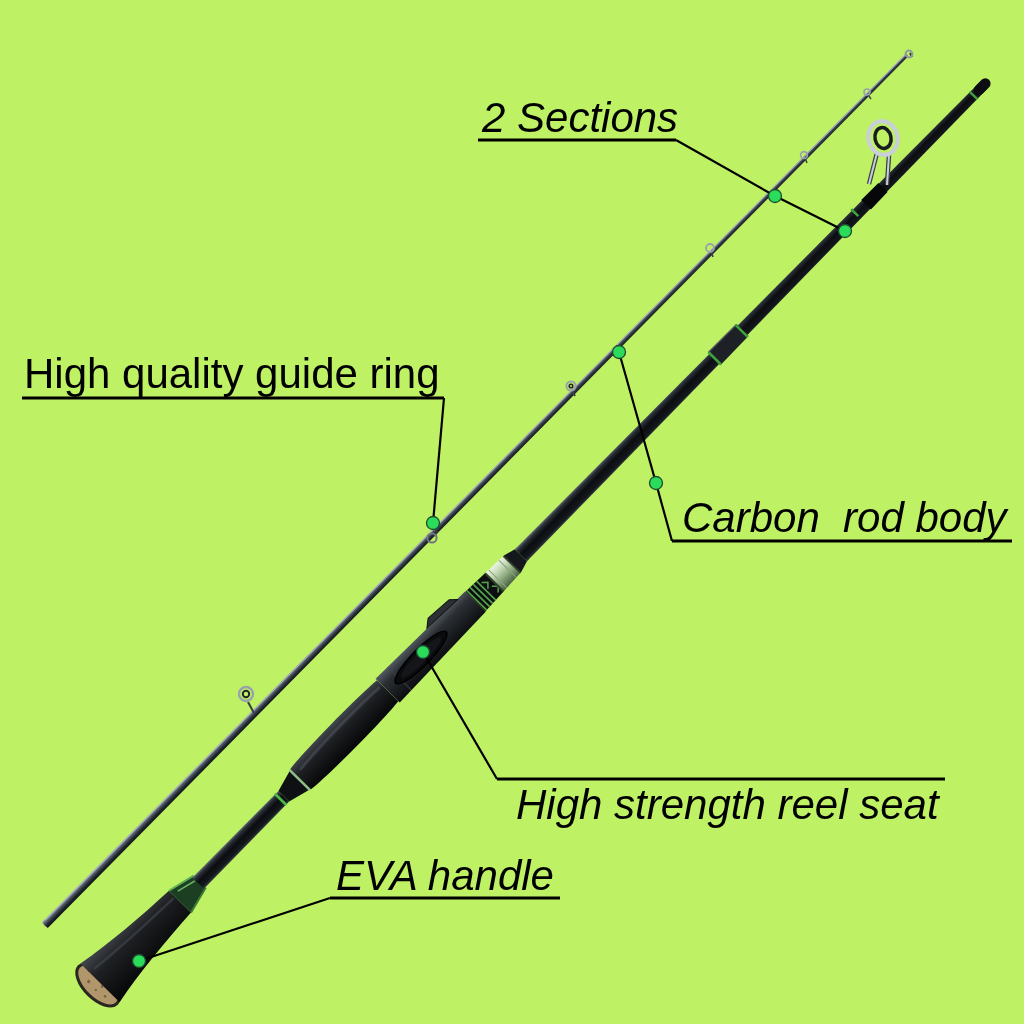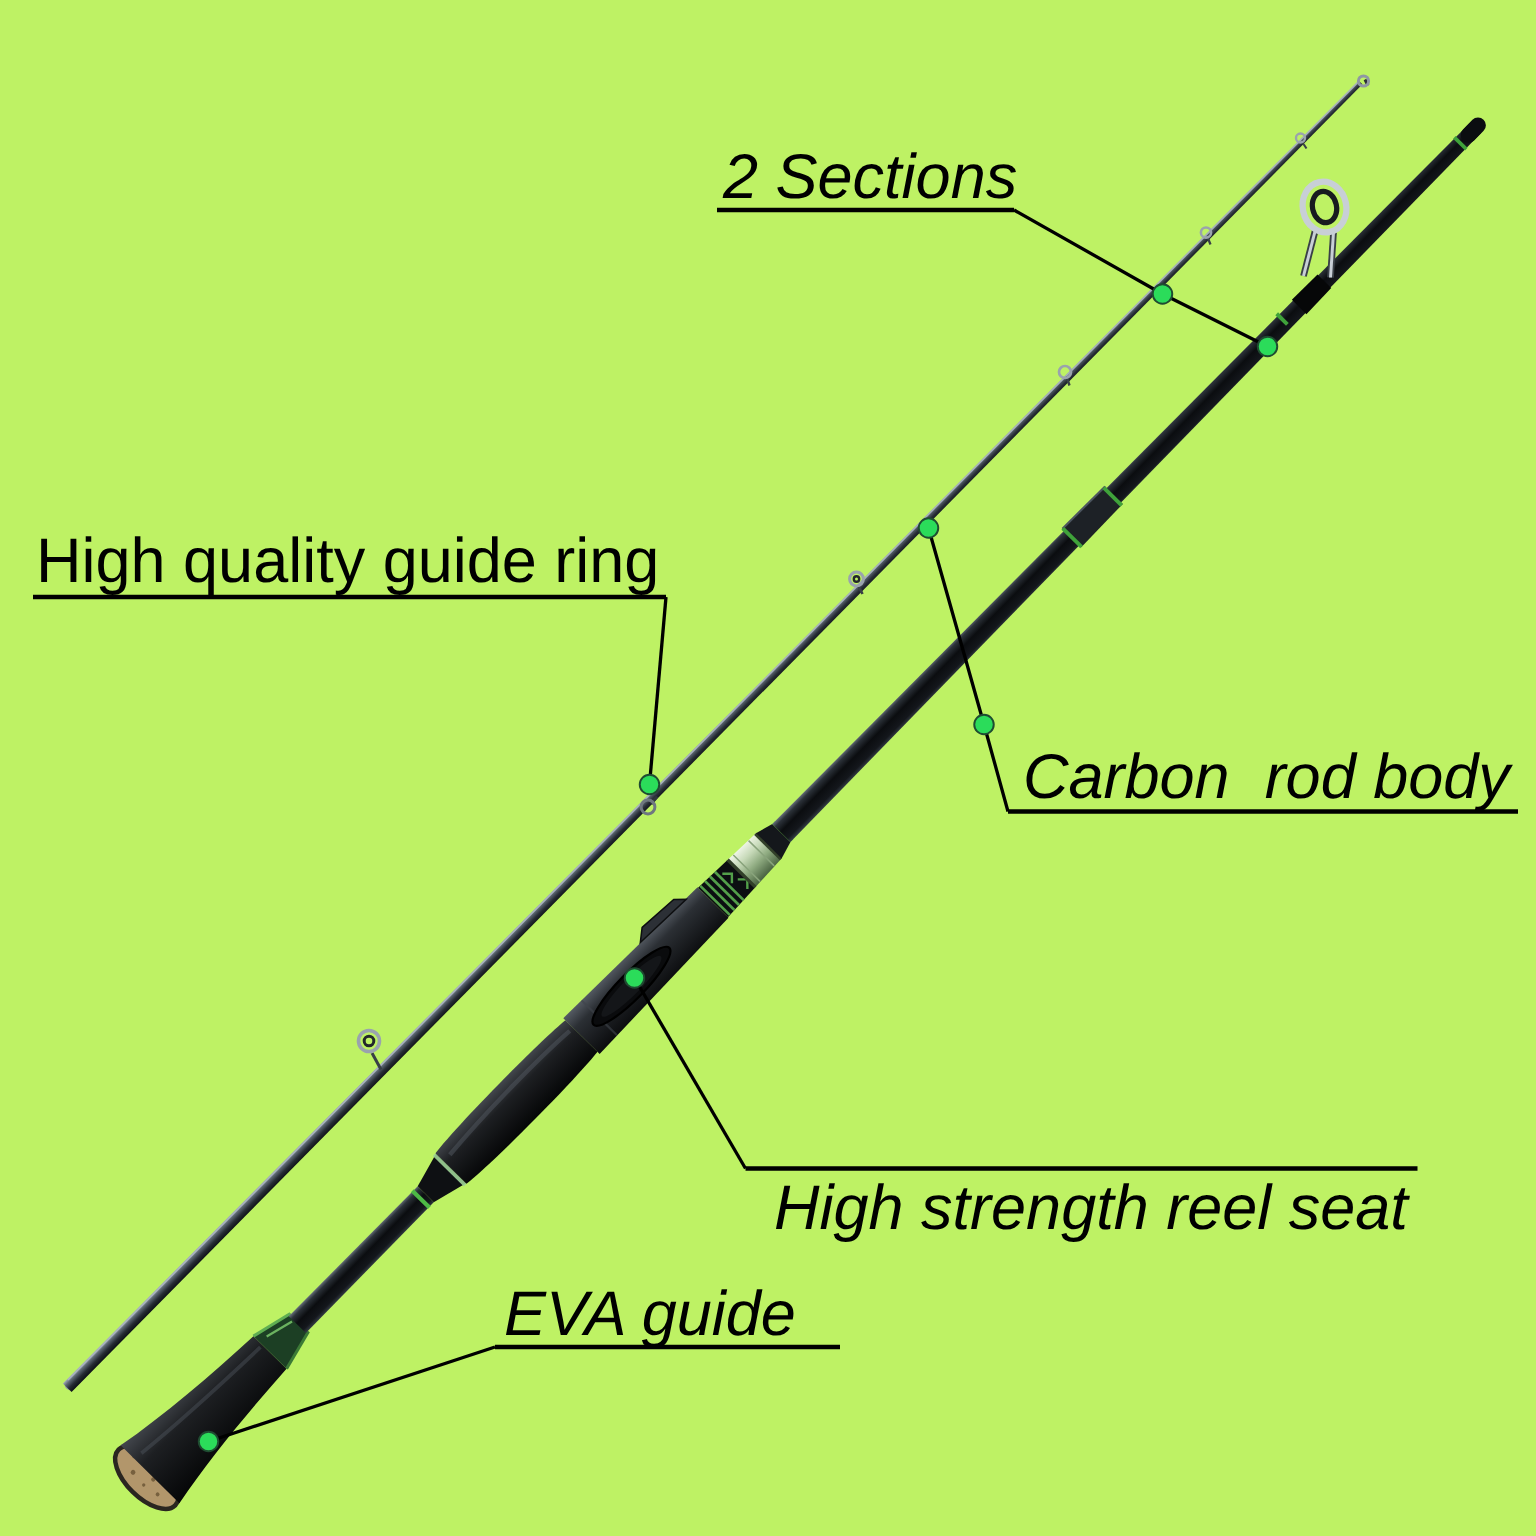--- a/index.html
+++ b/index.html
@@ -192,15 +192,15 @@
     <circle cx="656" cy="483" r="6.5"></circle>
     <circle cx="423" cy="652" r="6.5"></circle>
     <circle cx="139" cy="961" r="6.5"></circle>
   </g>
 </svg>
 
   <div class="label italic" style="left:482px;top:97px;">2 Sections</div>
   <div class="label italic" style="left:682px;top:497px;">Carbon  rod body</div>
   <div class="label" style="left:24px;top:353px;">High quality guide ring</div>
   <div class="label italic" style="left:516px;top:768px;margin-top:16px;">High strength reel seat</div>
-  <div class="label italic" style="left:336px;top:855px;">EVA guide</div>
+  <div class="label italic" style="left:336px;top:855px;">EVA handle</div>
 
 </div>
 
 </body></html>

